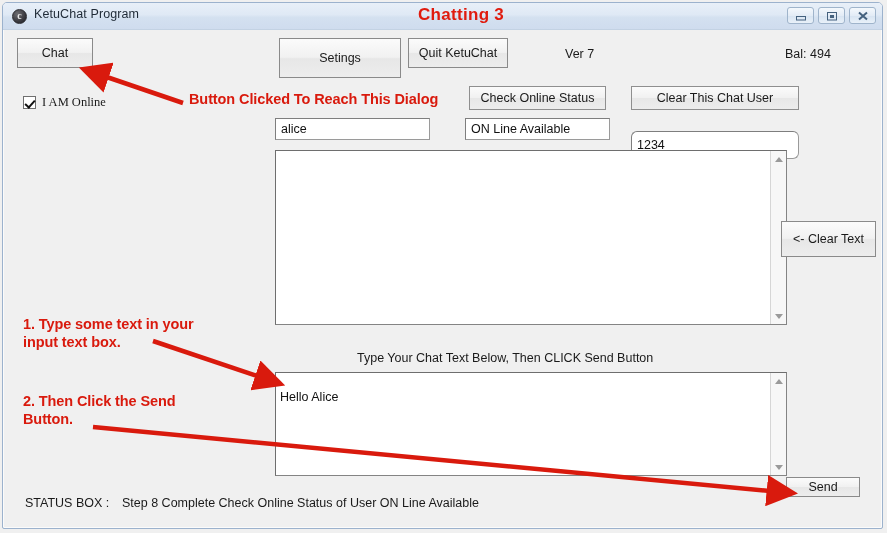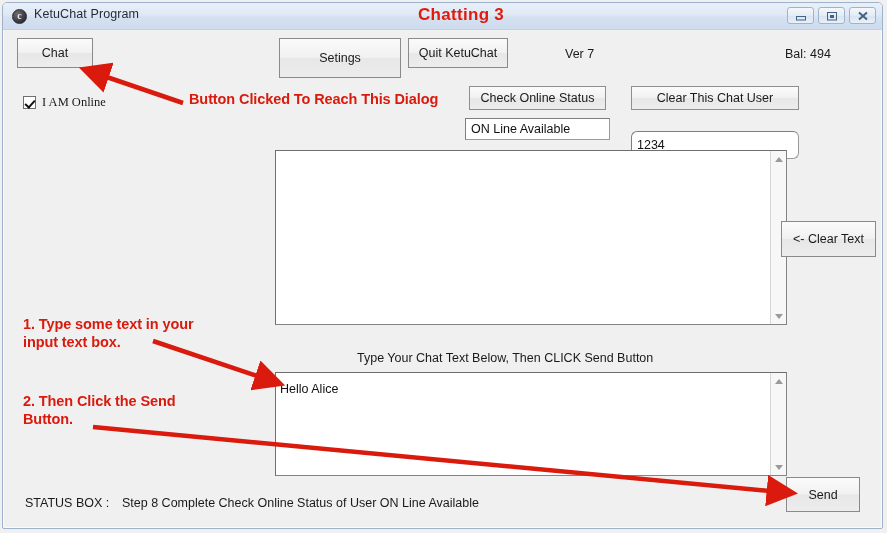--- a/index.html
+++ b/index.html
@@ -172,21 +172,21 @@
     position: absolute;
     background: #ffffff;
     border: 1px solid #848484;
     border-top-color: #6e6e6e;
     border-left-color: #6e6e6e;
     box-sizing: border-box;
     display: flex;
   }
   .ta-body {
     flex: 1;
-    padding: 8px 4px;
+    padding: 16px 4px;
     font-size: 12.5px;
     color: #111;
     overflow: hidden;
     line-height: 1.35;
   }
   .scrollbar {
     width: 16px;
     background: #f7f7f7;
     border-left: 1px solid #d6d6d6;
     position: relative;
@@ -271,20 +271,21 @@
     <div class="plain-label" style="left:782px; top:44px;">Bal: 494</div>
 
     <div class="chk-wrap" style="left:20px; top:92px;">
       <span class="chk-box"></span>
       <span class="chk-label">I AM Online</span>
     </div>
 
     <div class="toolbar-btn thin" style="left:466px; top:83px; width:137px; height:24px;">Check Online Status</div>
     <div class="toolbar-btn thin" style="left:628px; top:83px; width:168px; height:24px;">Clear This Chat User</div>
 
+    <div class="tf" style="left:272px; top:115px; width:155px; height:22px;">alice</div>
     <div class="tf" style="left:462px; top:115px; width:145px; height:22px;">ON Line Available</div>
     <div class="tf" style="left:628px; top:128px; width:168px; height:28px;border-radius:6px;">1234</div>
 
     <div class="ta-wrap" style="left:272px; top:147px; width:240px; height:175px; width:240px;" hidden=""></div>
     <div class="ta-wrap" style="left:272px; top:147px; width:512px; height:175px;">
       <div class="ta-body"></div>
       <div class="scrollbar">
         <div class="sb-arrow up">
             <span class="tri up"></span>
           </div>
@@ -303,21 +304,21 @@
       <div class="scrollbar">
         <div class="sb-arrow up">
             <span class="tri up"></span>
           </div>
         <div class="sb-arrow down">
             <span class="tri down"></span>
           </div>
       </div>
     </div>
 
-    <div class="toolbar-btn" style="left:783px; top:474px; width:74px; height:35px;">Send</div>
+    <div class="toolbar-btn" style="left:783px; top:474px; width:74px; height:20px;">Send</div>
 
     <div class="plain-label" style="left:22px; top:493px;">STATUS BOX :</div>
     <div class="plain-label" style="left:119px; top:493px;">Step 8 Complete Check Online Status of User ON Line Available</div>
 
     <div class="anno" style="left:186px; top:87px;">Button Clicked To Reach This Dialog</div>
     <div class="anno" style="left:20px; top:312px;">1.  Type some text in your
 input text box.</div>
     <div class="anno" style="left:20px; top:389px;">2.  Then Click the Send
 Button.</div>
 

